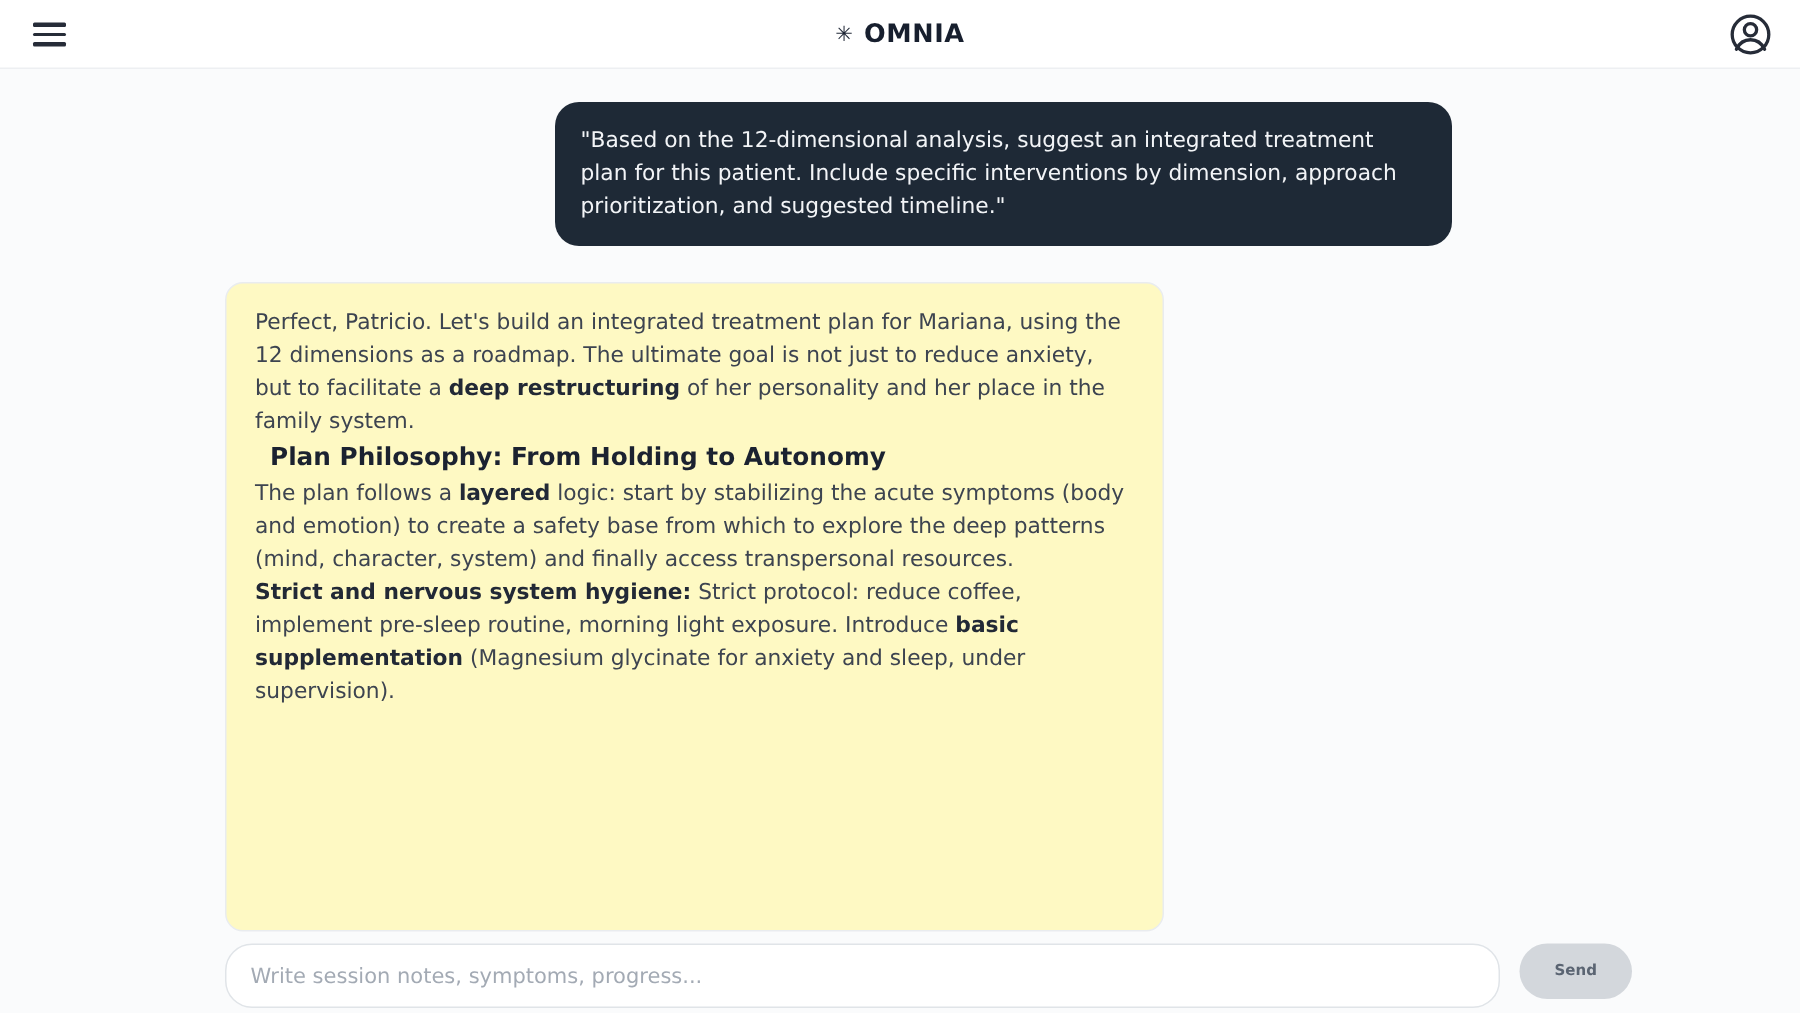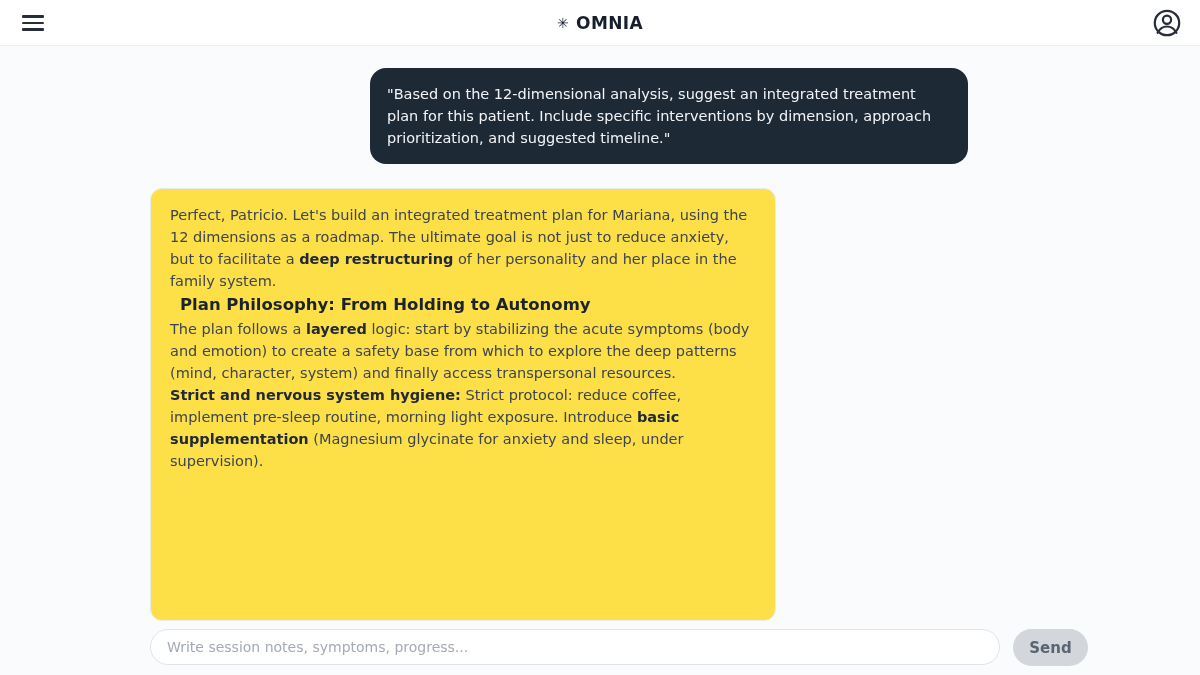--- a/index.html
+++ b/index.html
@@ -50,56 +50,56 @@
     background: #1e2936;
     color: #f2f4f7;
     border-radius: 16px;
     padding: 15px 17px;
     font-size: 14.5px; line-height: 22px;
   }
 
   .assistant-card {
     position: absolute; left: 150px; top: 188px;
     width: 626px; height: 433px;
-    background: #fde047;
+    background: #fef9c3;
     border: 1px solid #e9ecef;
     border-radius: 12px;
     padding: 15px 19px;
     overflow: hidden;
     color: #3d4450;
     font-size: 14.5px; line-height: 22px;
   }
   .assistant-card p.card-p { margin: 0; }
   .assistant-card p.card-p strong { color: #222936; }
   .assistant-card .card-heading {
     margin: 1px 10px;
     font-size: 16.5px; line-height: 24px;
     font-weight: bold; color: #1b2230;
   }
 
   
   .composer-input {
     position: absolute; left: 150px; top: 629px;
-    width: 850px; height: 36px;
+    width: 850px; height: 43px;
     border: 1px solid #e0e4e8;
     border-radius: 18px;
     background: #ffffff;
     padding: 0 16px;
     font-size: 14px; color: #39404c;
     font-family: "DejaVu Sans", "Liberation Sans", sans-serif;
     outline: none;
   }
   .composer-input::placeholder { color: #a3aab4; }
   .send-button {
     position: absolute; left: 1013px; top: 629px;
     width: 75px; height: 37px;
     border: none; border-radius: 19px;
     background: #d3d7dc;
     color: #5a6472;
-    font-size: 15px; font-weight: bold;
+    font-size: 10px; font-weight: bold;
     font-family: "DejaVu Sans", "Liberation Sans", sans-serif;
     cursor: pointer;
   }
 </style>
 </head>
 <body>
 
 <header class="app-header">
   <button class="menu-button" aria-label="menu">
     <span class="bar"></span>

